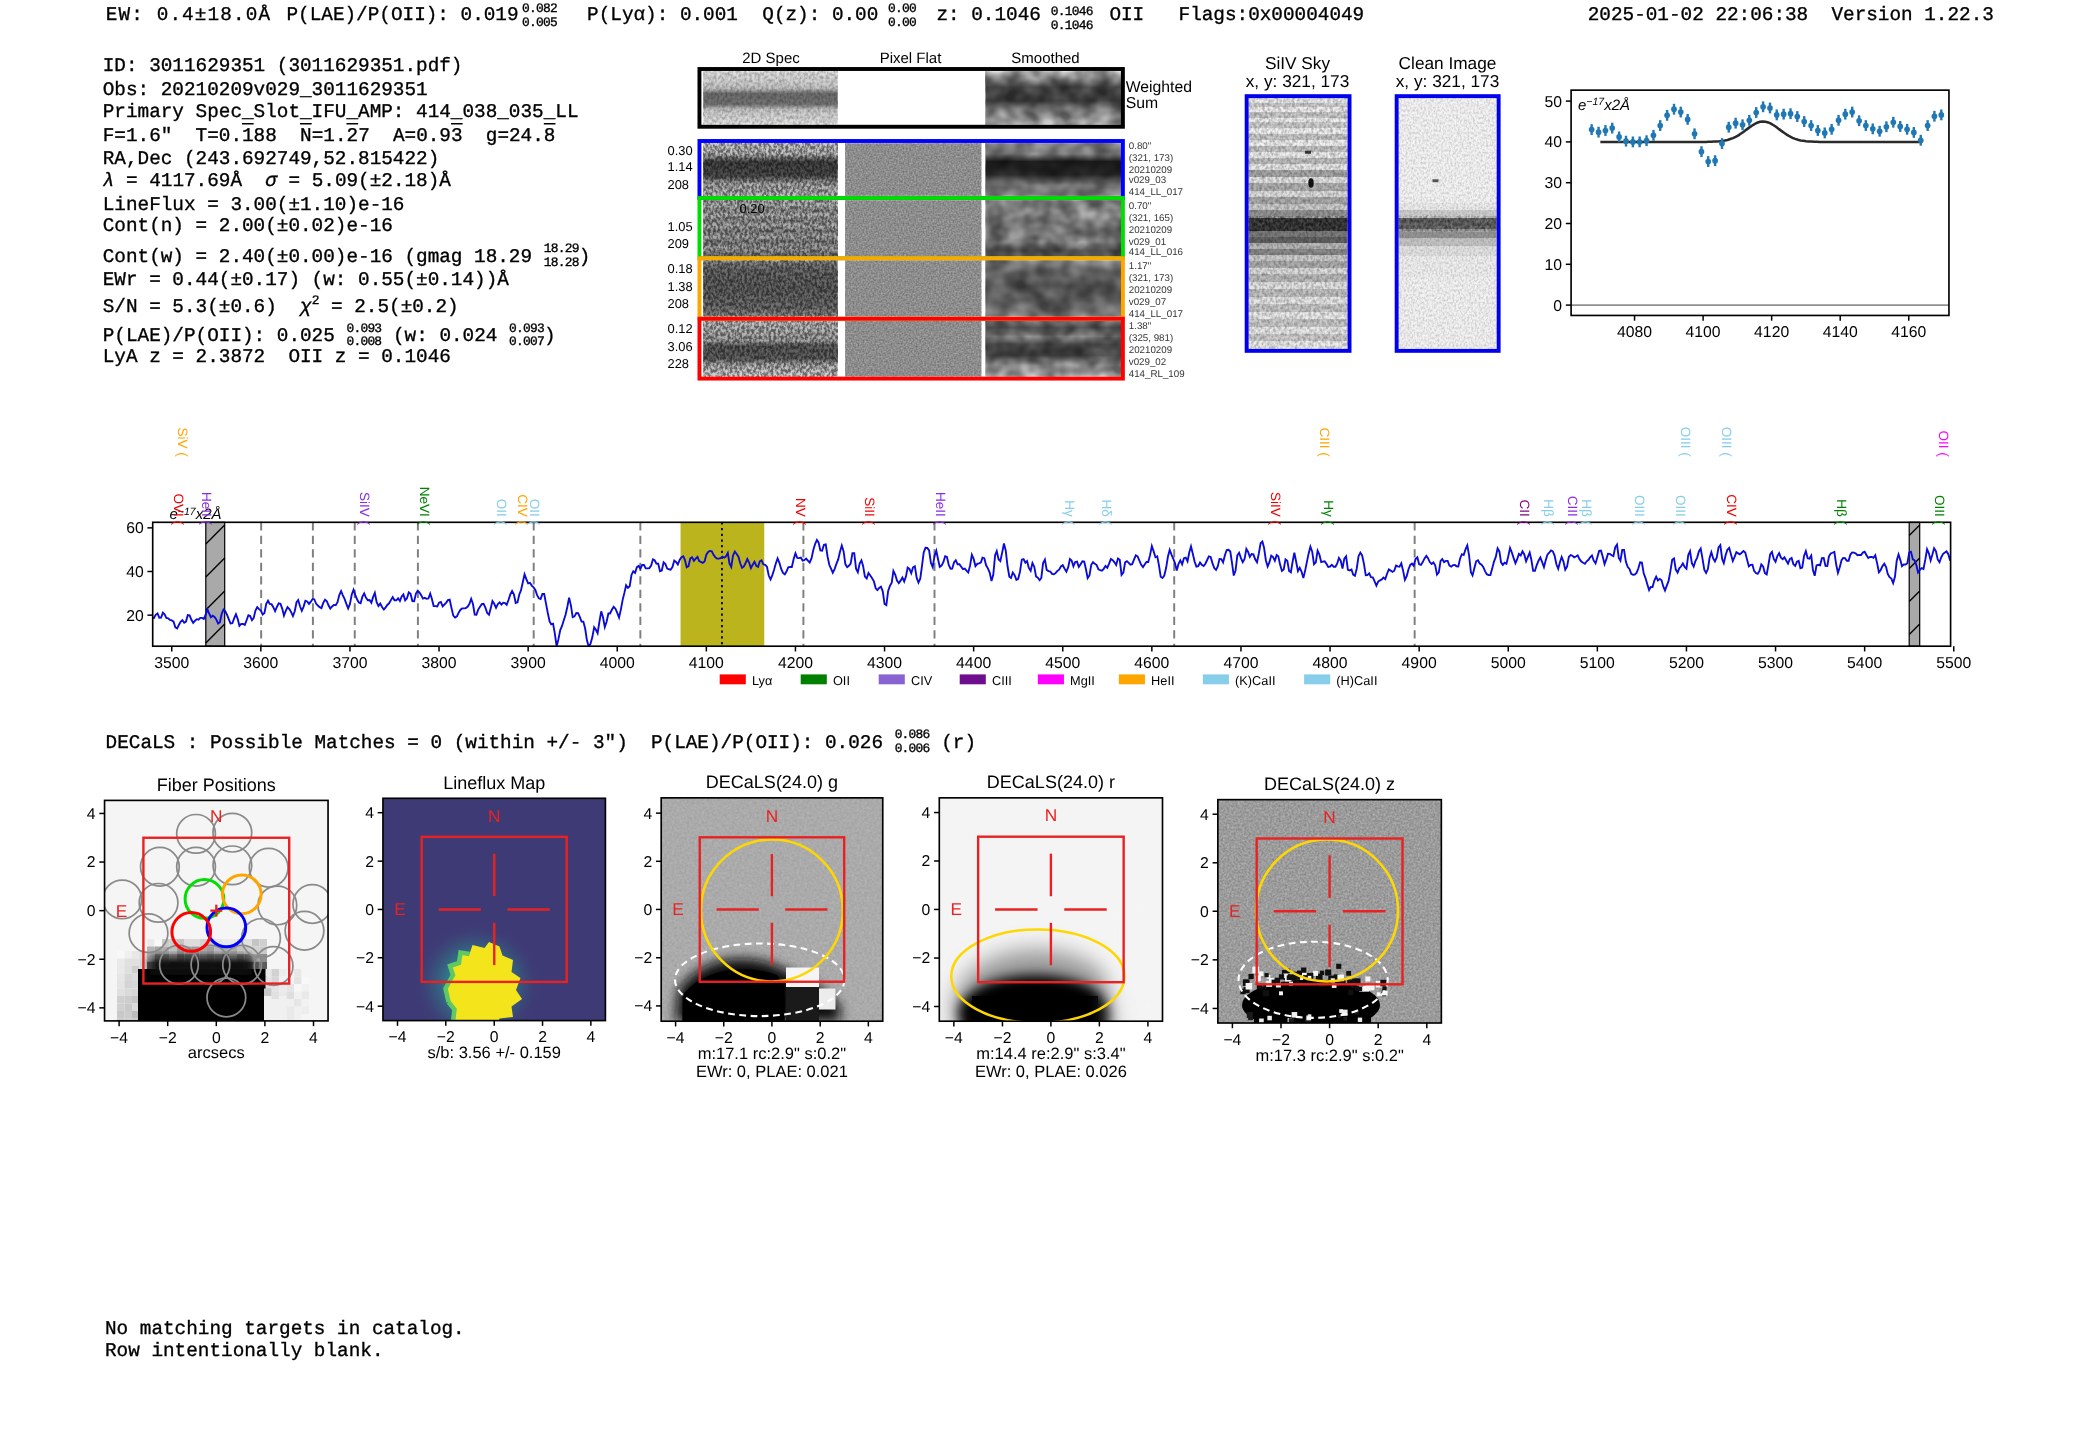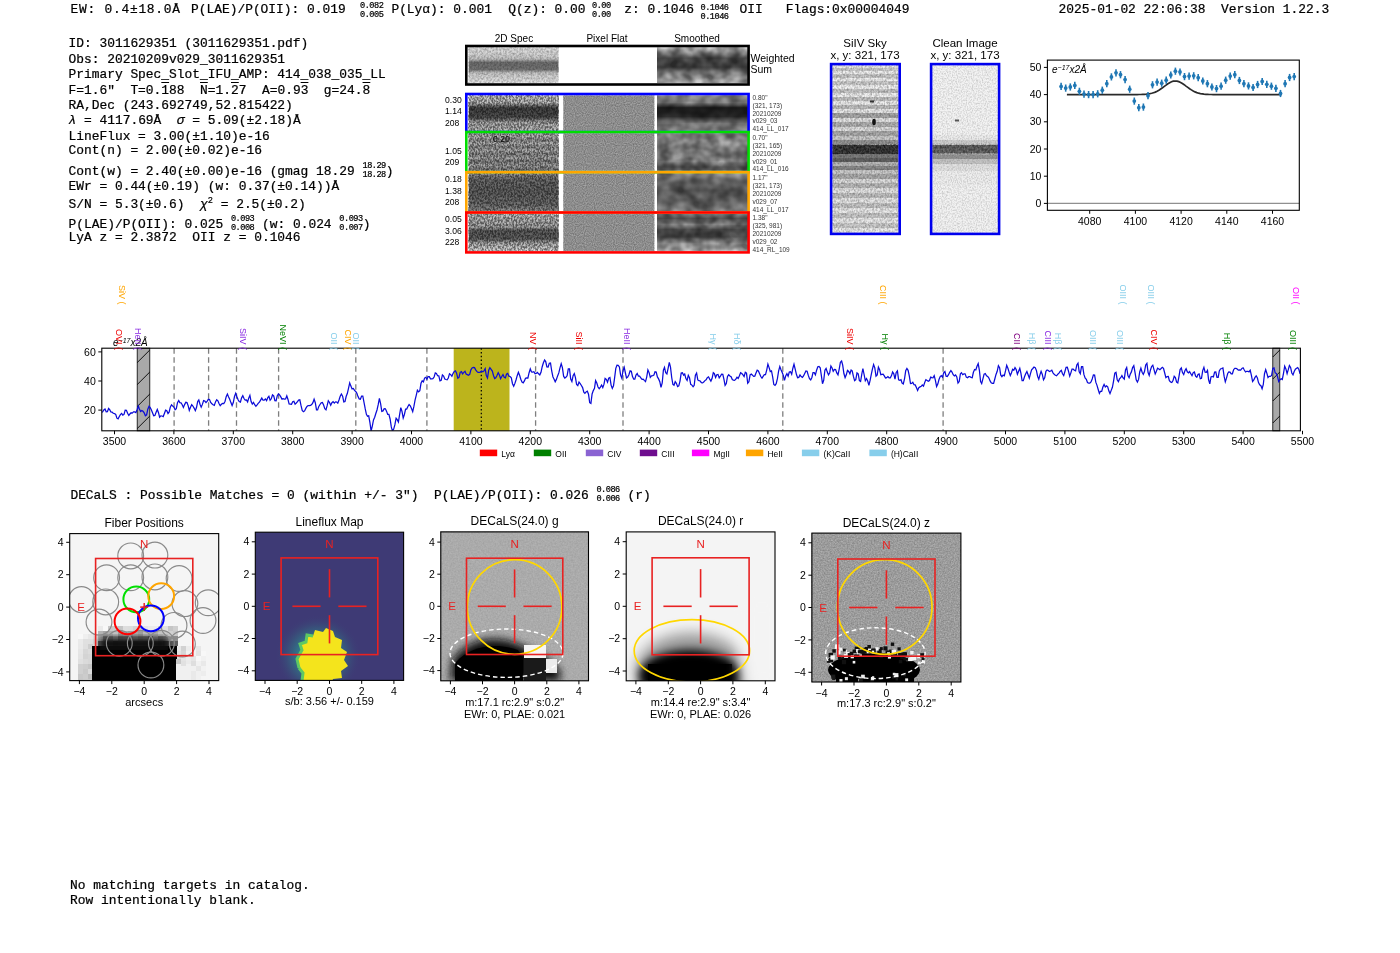--- a/index.html
+++ b/index.html
@@ -1052,21 +1052,21 @@
 <div class="sans" style="left:750.5px;top:64.0px;font-size:10.5px;">Sum</div>
 <div class="sans" style="left:445.0px;top:95.5px;font-size:8.6px;">0.30</div>
 <div class="sans" style="left:445.0px;top:107.0px;font-size:8.6px;">1.14</div>
 <div class="sans" style="left:445.0px;top:118.5px;font-size:8.6px;">208</div>
 <div class="sans" style="left:445.0px;top:135.2px;font-size:8.6px;padding-left:48px;">0.20</div>
 <div class="sans" style="left:445.0px;top:146.7px;font-size:8.6px;">1.05</div>
 <div class="sans" style="left:445.0px;top:158.2px;font-size:8.6px;">209</div>
 <div class="sans" style="left:445.0px;top:175.4px;font-size:8.6px;">0.18</div>
 <div class="sans" style="left:445.0px;top:186.9px;font-size:8.6px;">1.38</div>
 <div class="sans" style="left:445.0px;top:198.4px;font-size:8.6px;">208</div>
-<div class="sans" style="left:445.0px;top:215.4px;font-size:8.6px;">0.05</div>
+<div class="sans" style="left:445.0px;top:215.4px;font-size:8.6px;">0.12</div>
 <div class="sans" style="left:445.0px;top:226.9px;font-size:8.6px;">3.06</div>
 <div class="sans" style="left:445.0px;top:238.4px;font-size:8.6px;">228</div>
 <div class="sans" style="left:752.5px;top:95.0px;font-size:6.5px;color:#333;">0.80"</div>
 <div class="sans" style="left:752.5px;top:102.8px;font-size:6.5px;color:#333;">(321, 173)</div>
 <div class="sans" style="left:752.5px;top:110.6px;font-size:6.5px;color:#333;">20210209</div>
 <div class="sans" style="left:752.5px;top:118.4px;font-size:6.5px;color:#333;">v029_03</div>
 <div class="sans" style="left:752.5px;top:126.2px;font-size:6.5px;color:#333;">414_LL_017</div>
 <div class="sans" style="left:752.5px;top:135.2px;font-size:6.5px;color:#333;">0.70"</div>
 <div class="sans" style="left:752.5px;top:143.0px;font-size:6.5px;color:#333;">(321, 165)</div>
 <div class="sans" style="left:752.5px;top:150.8px;font-size:6.5px;color:#333;">20210209</div>
@@ -1081,37 +1081,37 @@
 <div class="sans" style="left:752.5px;top:223.2px;font-size:6.5px;color:#333;">(325, 981)</div>
 <div class="sans" style="left:752.5px;top:231.0px;font-size:6.5px;color:#333;">20210209</div>
 <div class="sans" style="left:752.5px;top:238.8px;font-size:6.5px;color:#333;">v029_02</div>
 <div class="sans" style="left:752.5px;top:246.6px;font-size:6.5px;color:#333;">414_RL_109</div>
 <div class="sans" style="left:865.0px;top:37.5px;font-size:11.5px;transform:translateX(-50%);">SiIV Sky</div>
 <div class="sans" style="left:865.0px;top:50.0px;font-size:11.5px;transform:translateX(-50%);">x, y: 321, 173</div>
 <div class="sans" style="left:965.0px;top:37.5px;font-size:11.5px;transform:translateX(-50%);">Clean Image</div>
 <div class="sans" style="left:965.0px;top:50.0px;font-size:11.5px;transform:translateX(-50%);">x, y: 321, 173</div>
 <div class="mono" style="left:70.5px;top:2.8px;letter-spacing:0.75px;">EW: 0.4±18.0Å</div>
 <div class="mono" style="left:191.0px;top:2.8px;">P(LAE)/P(OII): 0.019</div>
-<div class="mono" style="left:348.0px;top:2.3px;margin-left:12px;"><span class="fr">0.082<br>0.005</span></div>
+<div class="mono" style="left:348.0px;top:2.3px;"><span class="fr">0.082<br>0.005</span></div>
 <div class="mono" style="left:391.4px;top:2.8px;">P(Lyα): 0.001</div>
 <div class="mono" style="left:508.2px;top:2.8px;">Q(z): 0.00</div>
 <div class="mono" style="left:592.0px;top:2.3px;"><span class="fr">0.00<br>0.00</span></div>
 <div class="mono" style="left:624.3px;top:2.8px;">z: 0.1046</div>
 <div class="mono" style="left:700.5px;top:4px;"><span class="fr">0.1046<br>0.1046</span></div>
 <div class="mono" style="left:739.6px;top:2.8px;">OII</div>
 <div class="mono" style="left:785.7px;top:2.8px;">Flags:0x00004049</div>
 <div class="mono" style="left:1058.5px;top:2.8px;">2025-01-02 22:06:38  Version 1.22.3</div>
 <div class="mono" style="left:68.5px;top:37.3px;">ID: 3011629351 (3011629351.pdf)</div>
 <div class="mono" style="left:68.5px;top:52.7px;">Obs: 20210209v029_3011629351</div>
 <div class="mono" style="left:68.5px;top:68.1px;">Primary Spec_Slot_IFU_AMP: 414_038_035_LL</div>
 <div class="mono" style="left:68.5px;top:83.5px;">F=1.6"  T=0.<span class="ov">1</span>88  <span class="ov">N</span>=1.<span class="ov">2</span>7  A=0.9<span class="ov">3</span>  g=24.<span class="ov">8</span></div>
 <div class="mono" style="left:68.5px;top:98.9px;">RA,Dec (243.692749,52.815422)</div>
 <div class="mono" style="left:68.5px;top:114.3px;"><i>λ</i> = 4117.69Å  <i>σ</i> = 5.09(±2.18)Å</div>
 <div class="mono" style="left:68.5px;top:129.7px;">LineFlux = 3.00(±1.10)e-16</div>
 <div class="mono" style="left:68.5px;top:144px;">Cont(n) = 2.00(±0.02)e-16</div>
 <div class="mono" style="left:68.5px;top:161.9px;">Cont(w) = 2.40(±0.00)e-16 (gmag 18.29 <span class="fr">18.29<br>18.28</span>)</div>
-<div class="mono" style="left:68.5px;top:179.7px;">EWr = 0.44(±0.19) (w: 0.37(±0.14))Å</div>
+<div class="mono" style="left:68.5px;top:179.7px;">EWr = 0.44(±0.17) (w: 0.55(±0.14))Å</div>
 <div class="mono" style="left:68.5px;top:197.5px;">S/N = 5.3(±0.6)  <i>χ</i><sup style="font-size:8.6px">2</sup> = 2.5(±0.2)</div>
 <div class="mono" style="left:68.5px;top:215.3px;">P(LAE)/P(OII): 0.025 <span class="fr">0.093<br>0.008</span> (w: 0.024 <span class="fr">0.093<br>0.007</span>)</div>
 <div class="mono" style="left:68.5px;top:230.7px;">LyA z = 2.3872  OII z = 0.1046</div>
 <div class="mono" style="left:70.4px;top:486.2px;">DECaLS : Possible Matches = 0 (within +/- 3")  P(LAE)/P(OII): 0.026 <span class="fr">0.086<br>0.006</span> (r)</div>
 <div class="mono" style="left:70.0px;top:878.5px;">No matching targets in catalog.</div>
 <div class="mono" style="left:70.0px;top:894.0px;">Row intentionally blank.</div>
 
 </body></html>

